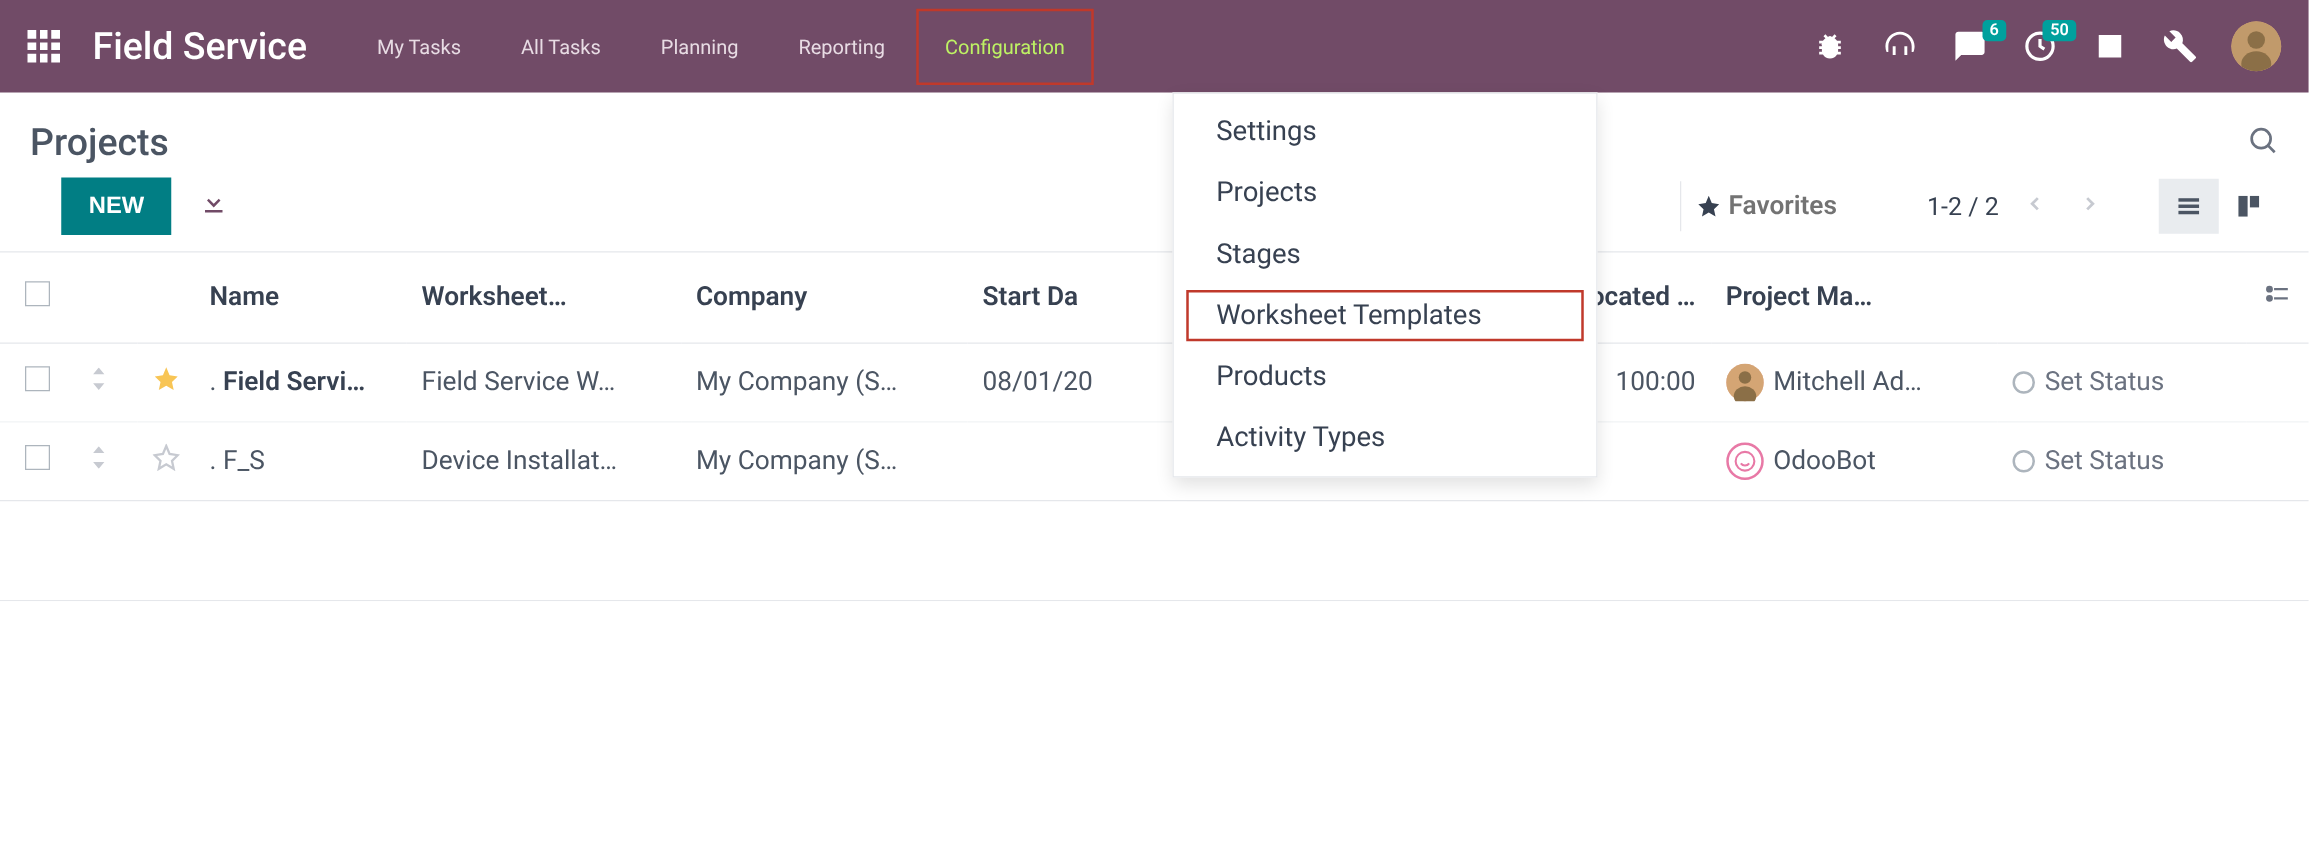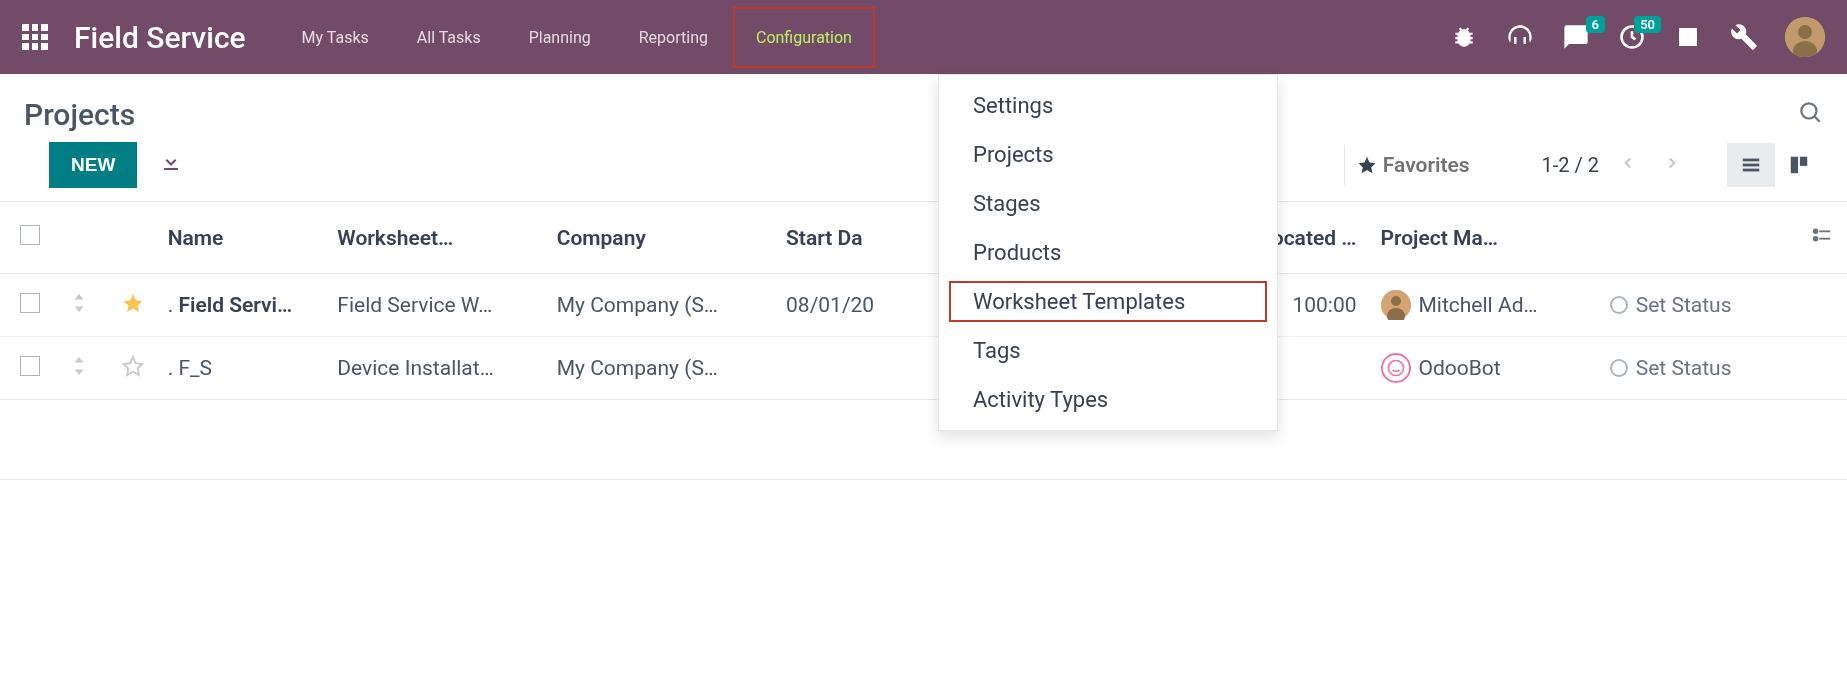--- a/index.html
+++ b/index.html
@@ -119,23 +119,22 @@
           <ellipse cx="20" cy="34" rx="12" ry="10" fill="#8b6f47"></ellipse>
         </svg>
     </div>
   </div>
 </div>
 
 <div class="dropdown">
   <div class="dropdown-item">Settings</div>
   <div class="dropdown-item">Projects</div>
   <div class="dropdown-item">Stages</div>
+  <div class="dropdown-item highlight">Worksheet Templates</div>
   <div class="dropdown-item">Products</div>
-  <div class="dropdown-item highlight">Worksheet Templates</div>
-  <div class="dropdown-item">Tags</div>
   <div class="dropdown-item">Activity Types</div>
 </div>
 
 <div class="control-row">
   <div class="page-title">Projects</div>
   <div class="search-icon">
     <svg width="26" height="26" viewBox="0 0 24 24" fill="none" stroke="currentColor" stroke-width="2">
         <circle cx="11" cy="11" r="7"></circle>
         <path d="M21 21l-5-5"></path>
       </svg>

